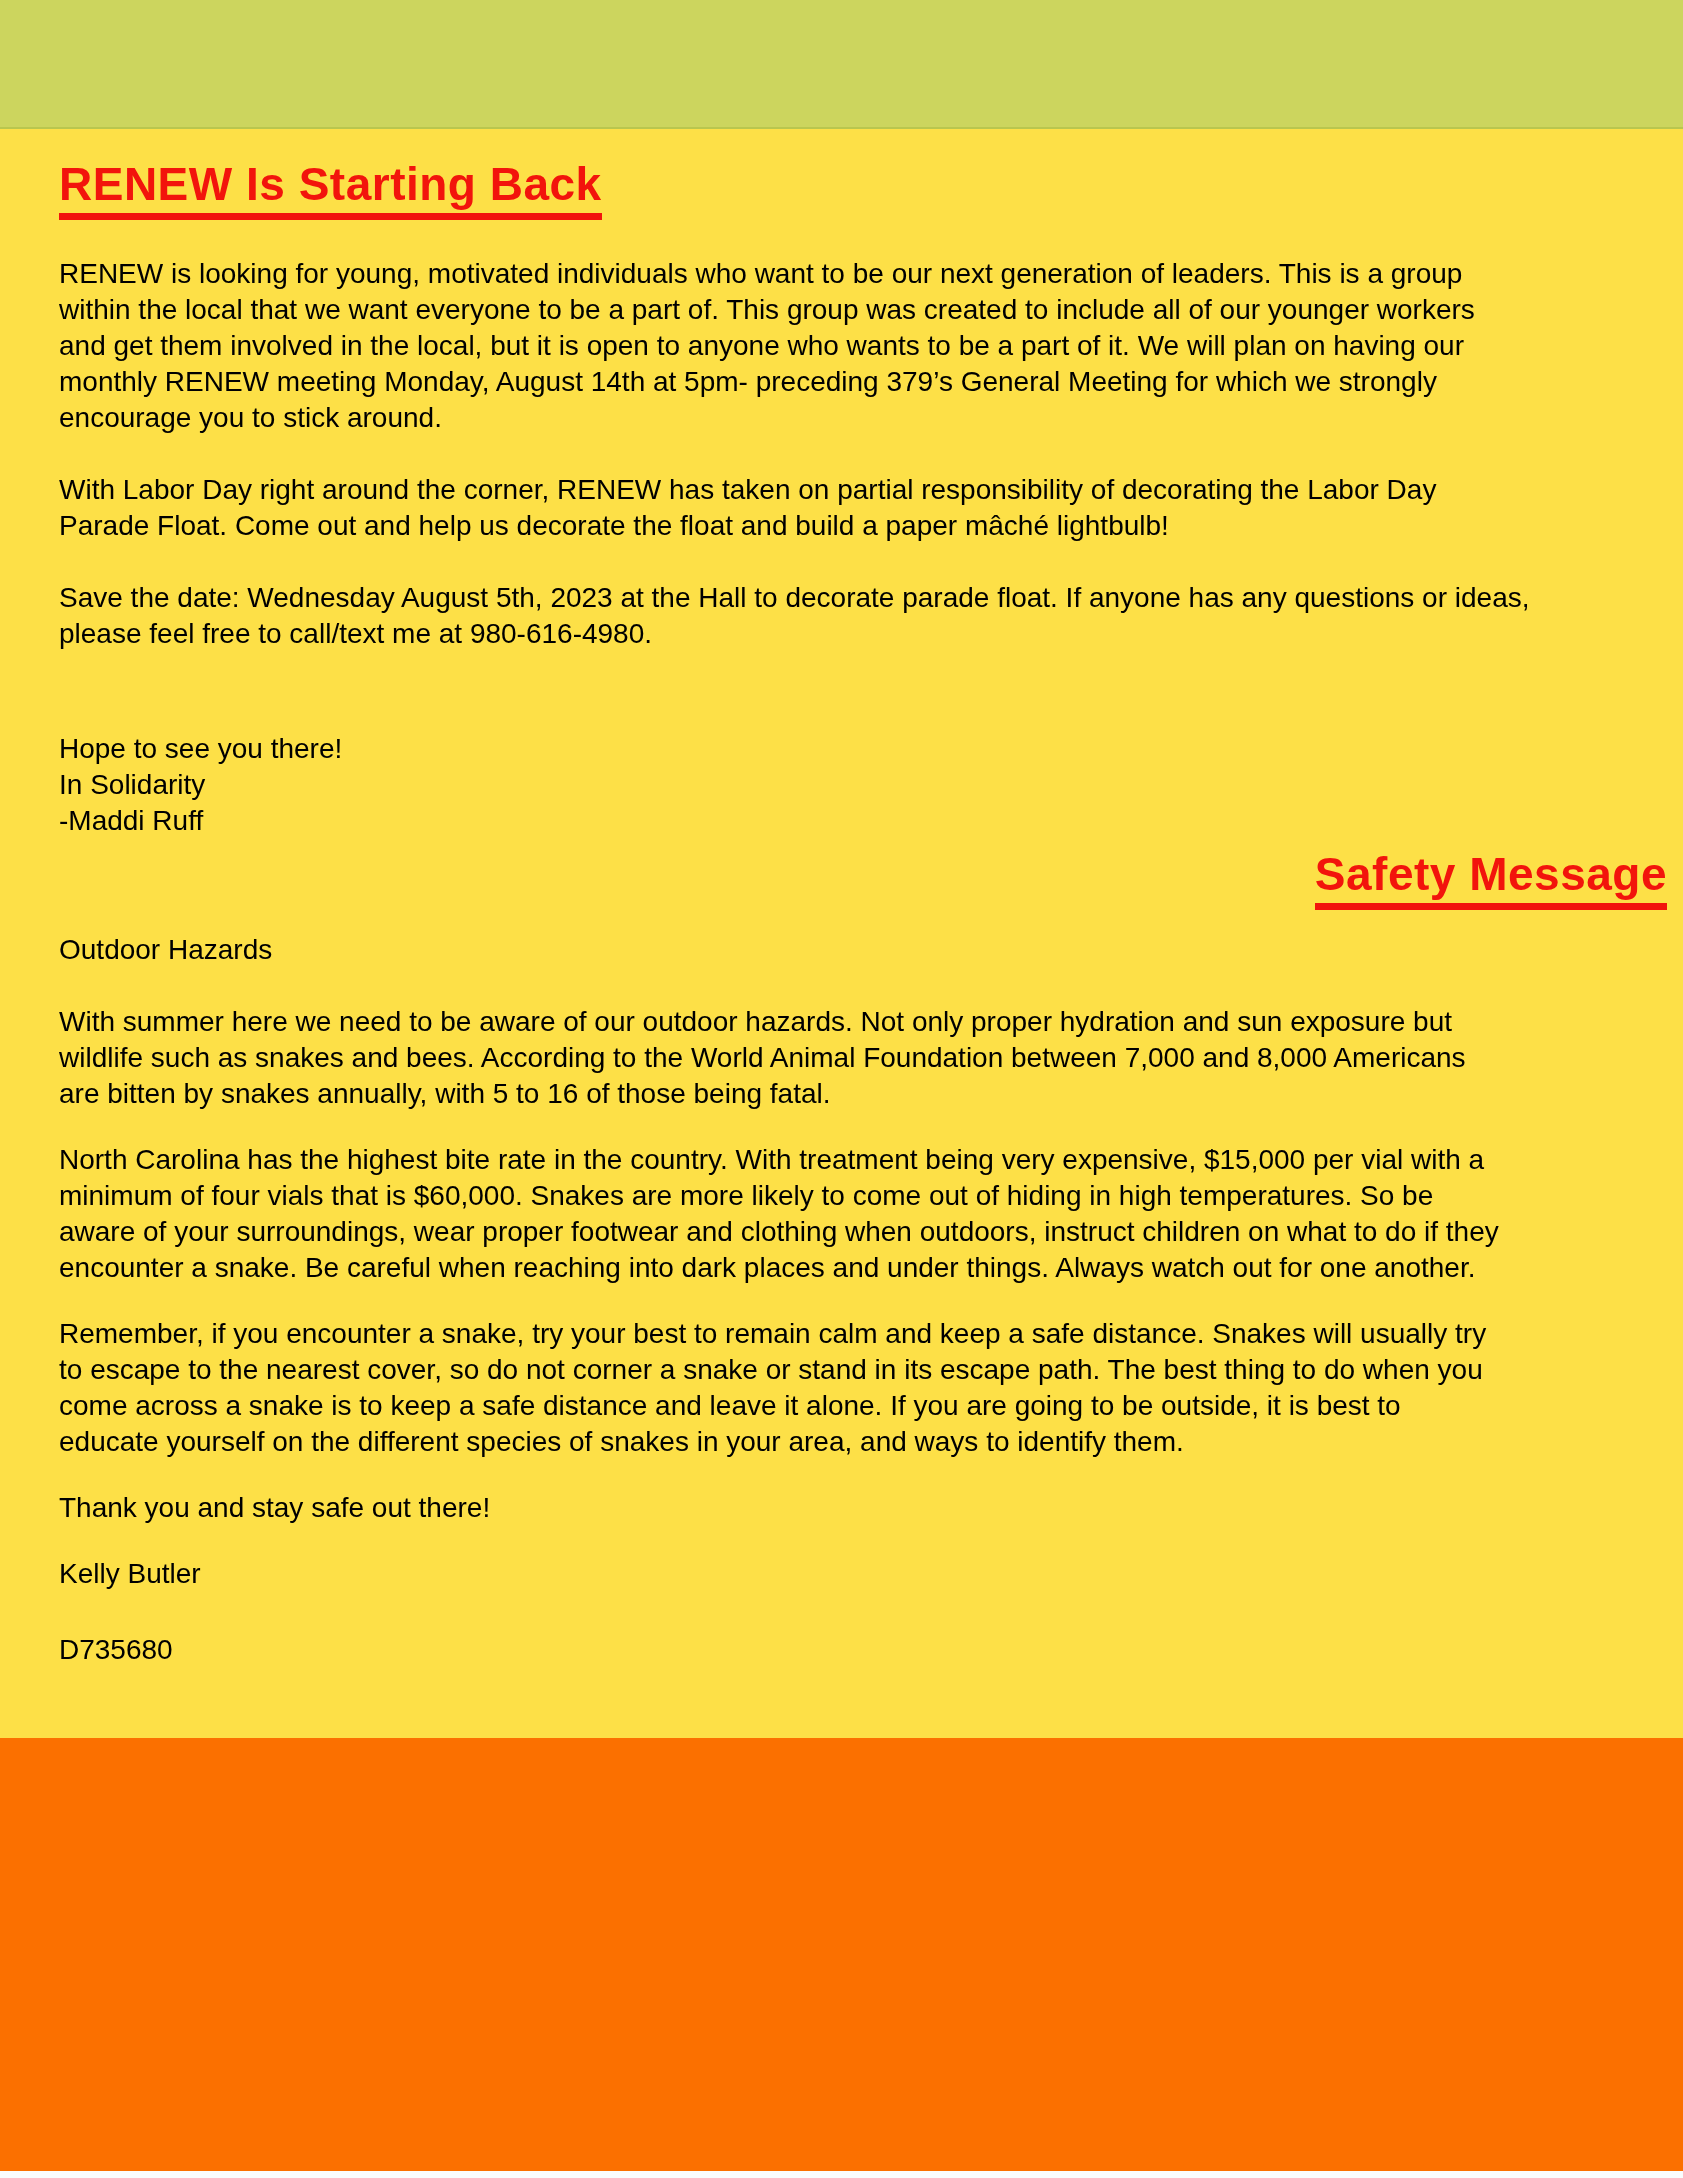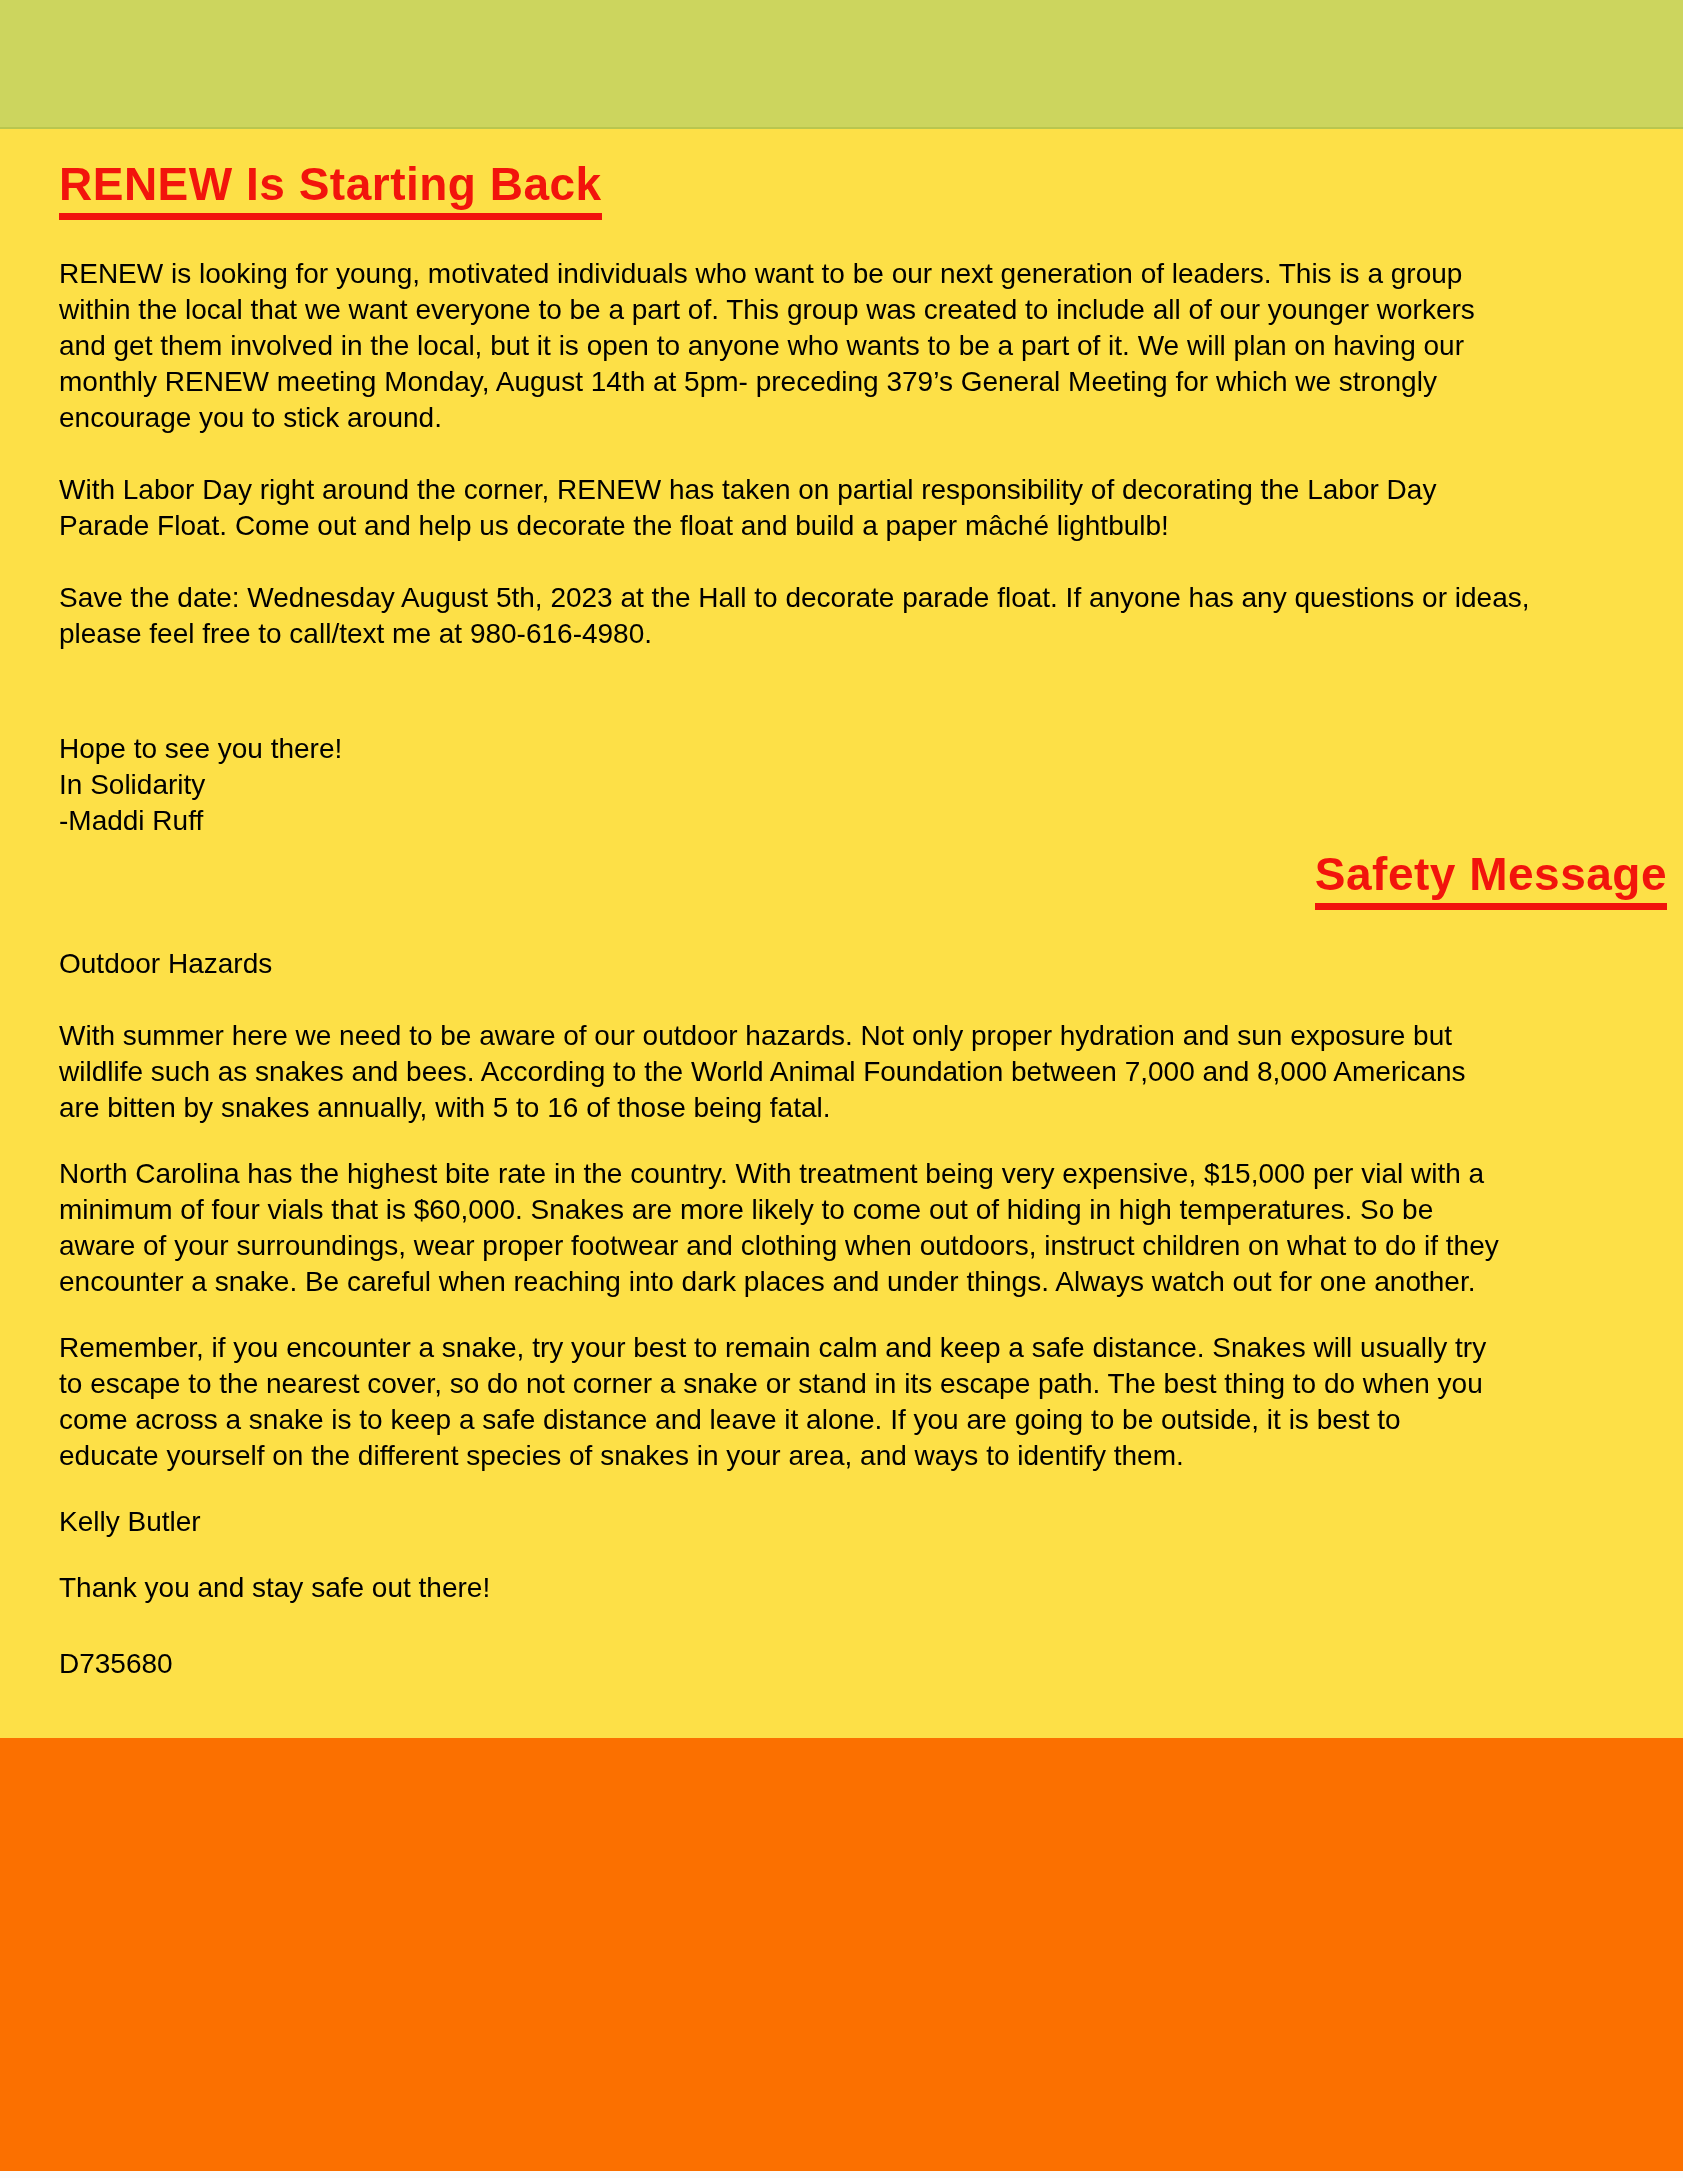--- a/index.html
+++ b/index.html
@@ -68,21 +68,21 @@
     margin: 0;
     font-size: 28px;
     line-height: 36px;
     white-space: pre-wrap;
     color: #000000;
   }
   .mt-greeting { margin-top: 42px; }
   .mt-para { margin-top: 36px; }
   .mt-para-sm { margin-top: 30px; }
   .mt-signoff { margin-top: 79px; }
-  .mt-sub { margin-top: 36px; }
+  .mt-sub { margin-top: 22px; }
   .mt-id { margin-top: 40px; }
 </style>
 </head>
 <body>
 
 <div class="page">
 
   <div class="band-top"></div>
 
   <div class="content">
@@ -121,23 +121,23 @@
     <p class="doc-text mt-para-sm">North Carolina has the highest bite rate in the country. With treatment being very expensive, $15,000 per vial with a
 minimum of four vials that is $60,000. Snakes are more likely to come out of hiding in high temperatures. So be
 aware of your surroundings, wear proper footwear and clothing when outdoors, instruct children on what to do if they
 encounter a snake. Be careful when reaching into dark places and under things. Always watch out for one another.</p>
 
     <p class="doc-text mt-para-sm">Remember, if you encounter a snake, try your best to remain calm and keep a safe distance. Snakes will usually try
 to escape to the nearest cover, so do not corner a snake or stand in its escape path. The best thing to do when you
 come across a snake is to keep a safe distance and leave it alone. If you are going to be outside, it is best to
 educate yourself on the different species of snakes in your area, and ways to identify them.</p>
 
+    <p class="doc-text mt-para-sm">Thank you and stay safe out there!</p>
+
     <p class="doc-text mt-para-sm">Kelly Butler</p>
-
-    <p class="doc-text mt-para-sm">Thank you and stay safe out there!</p>
 
     <p class="doc-text mt-id">D735680</p>
 
   </div>
 
   <div class="band-bottom"></div>
   <div class="bottom-strip"></div>
 
 </div>
 

